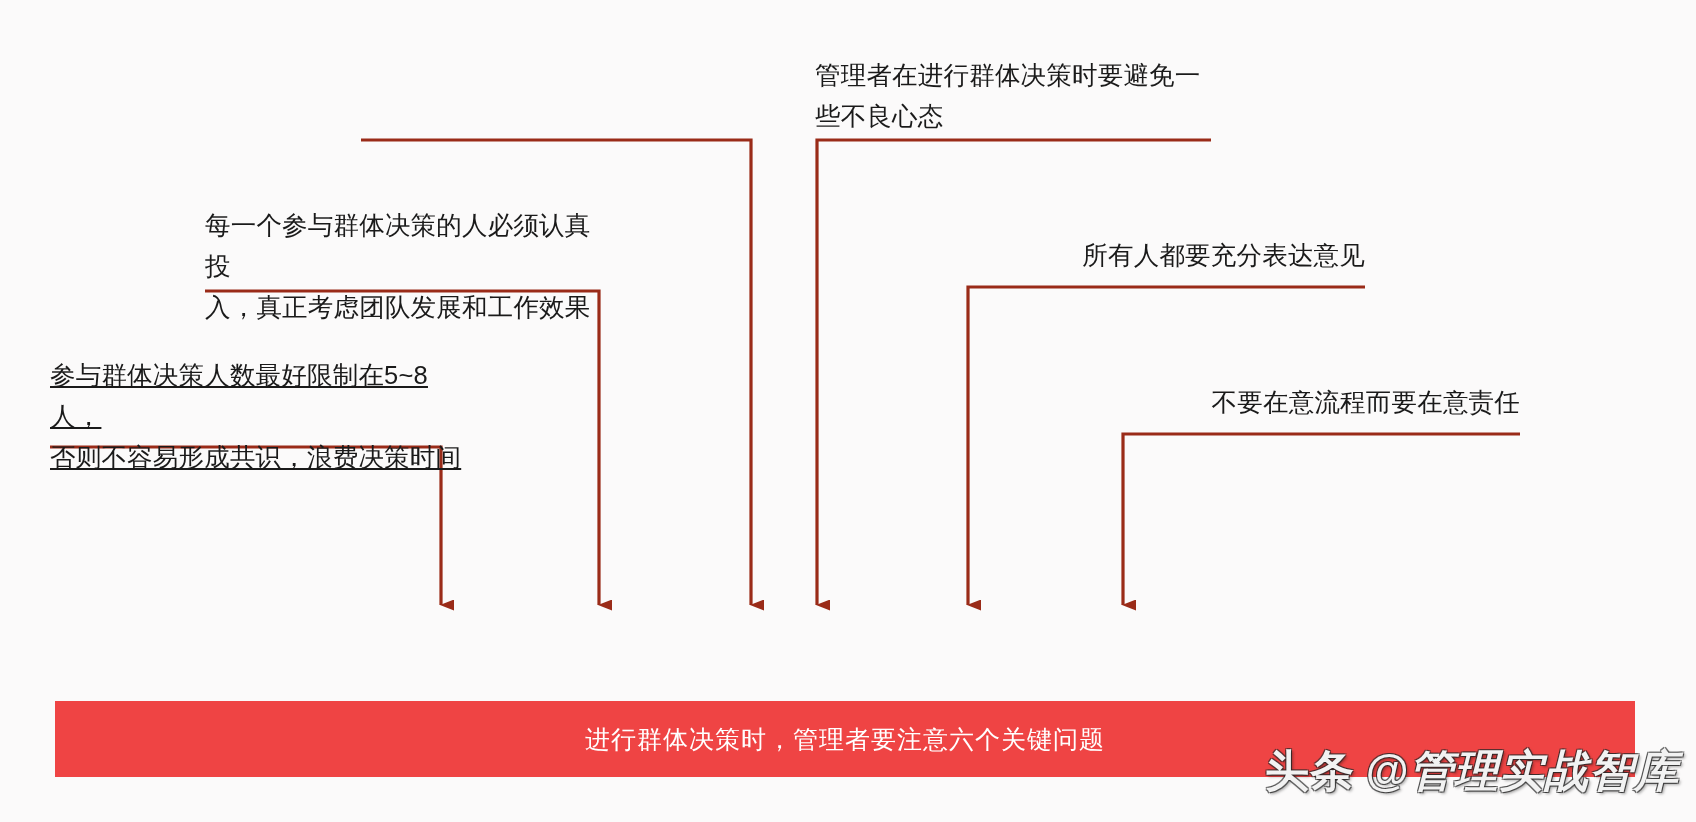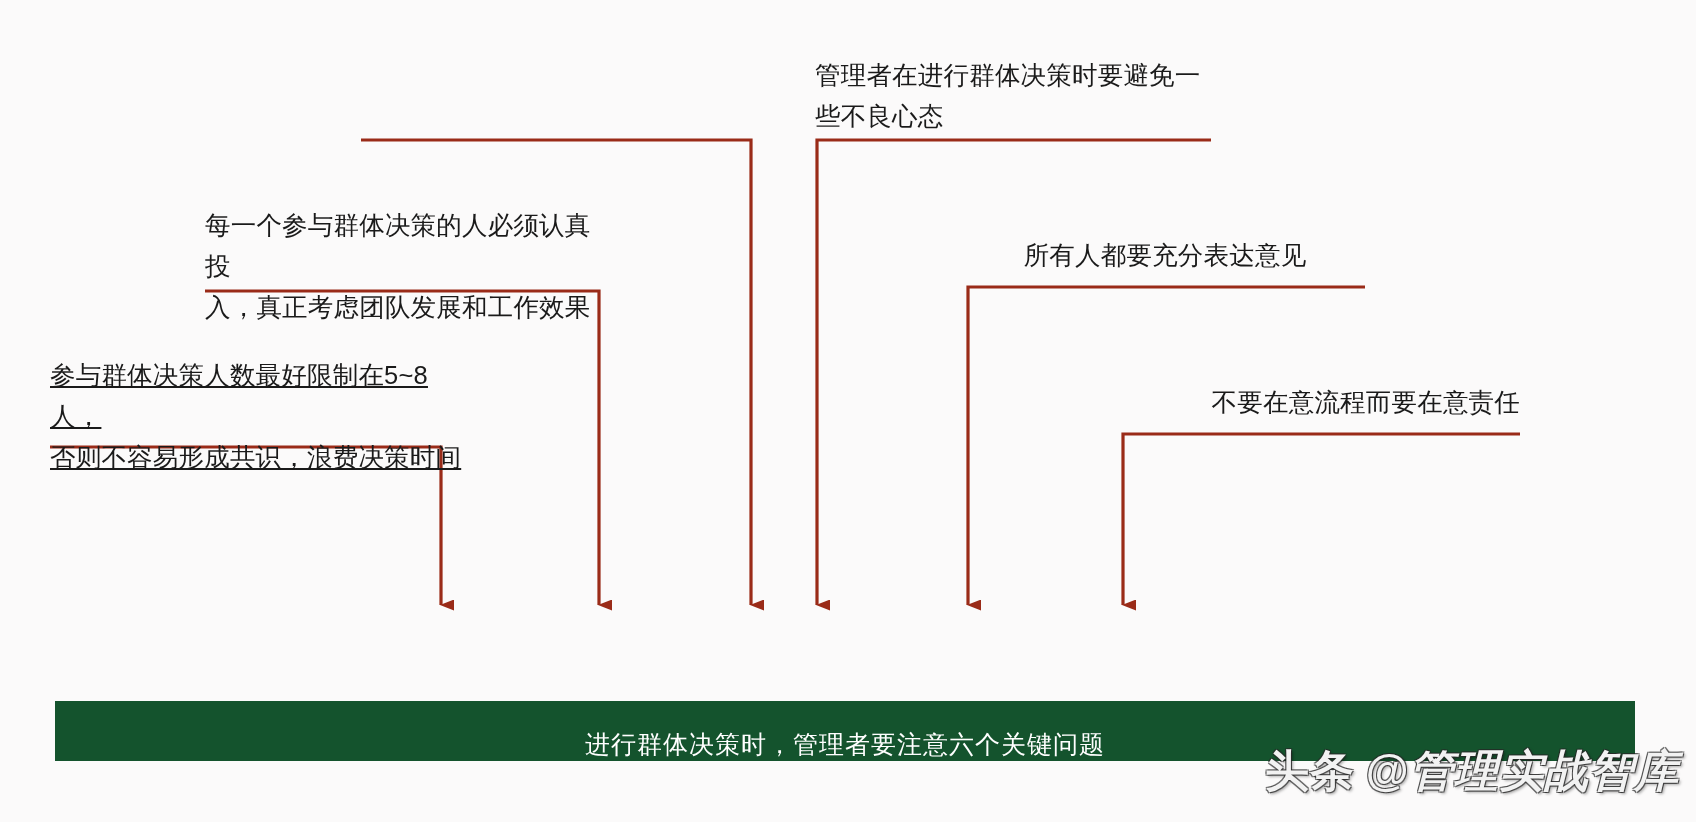--- a/index.html
+++ b/index.html
@@ -33,24 +33,24 @@
     font-family: "Liberation Sans", "DejaVu Sans", sans-serif;
   }
   .callout.align-left  { text-align: left; }
   .callout.align-right { text-align: right; }
 
   #banner {
     position: absolute;
     left: 55px;
     top: 701px;
     width: 1580px;
-    height: 60px;
-    background: #14532d;
+    height: 76px;
+    background: #ef4444;
     display: flex;
-    align-items: flex-end;
+    align-items: center;
     justify-content: center;
   }
   #banner-label {
     color: #ffffff;
     font-size: 25px;
     letter-spacing: 1px;
     font-family: "Liberation Sans", "DejaVu Sans", sans-serif;
   }
 
   #watermark {
@@ -104,21 +104,21 @@
   <div class="callout align-left" style="left:50px;  top:355px; width:420px;text-decoration:underline;">参与群体决策人数最好限制在5~8人，
 否则不容易形成共识，浪费决策时间</div>
 
   <div class="callout align-left" style="left:205px; top:205px; width:400px;">每一个参与群体决策的人必须认真投
 入，真正考虑团队发展和工作效果</div>
 
 
   <div class="callout align-left" style="left:815px; top:55px;  width:400px;">管理者在进行群体决策时要避免一
 些不良心态</div>
 
-  <div class="callout align-right" style="left:965px;  top:235px; width:400px;text-align:center;">所有人都要充分表达意见</div>
+  <div class="callout align-right" style="left:965px;  top:235px; width:400px;">所有人都要充分表达意见</div>
 
   <div class="callout align-right" style="left:1120px; top:382px; width:400px;">不要在意流程而要在意责任</div>
 
   <div id="banner">
     <span id="banner-label">进行群体决策时，管理者要注意六个关键问题</span>
   </div>
 
   <div id="watermark">
     <span class="wm-brand">头条</span>
     <span class="wm-at">@管理实战智库</span>

